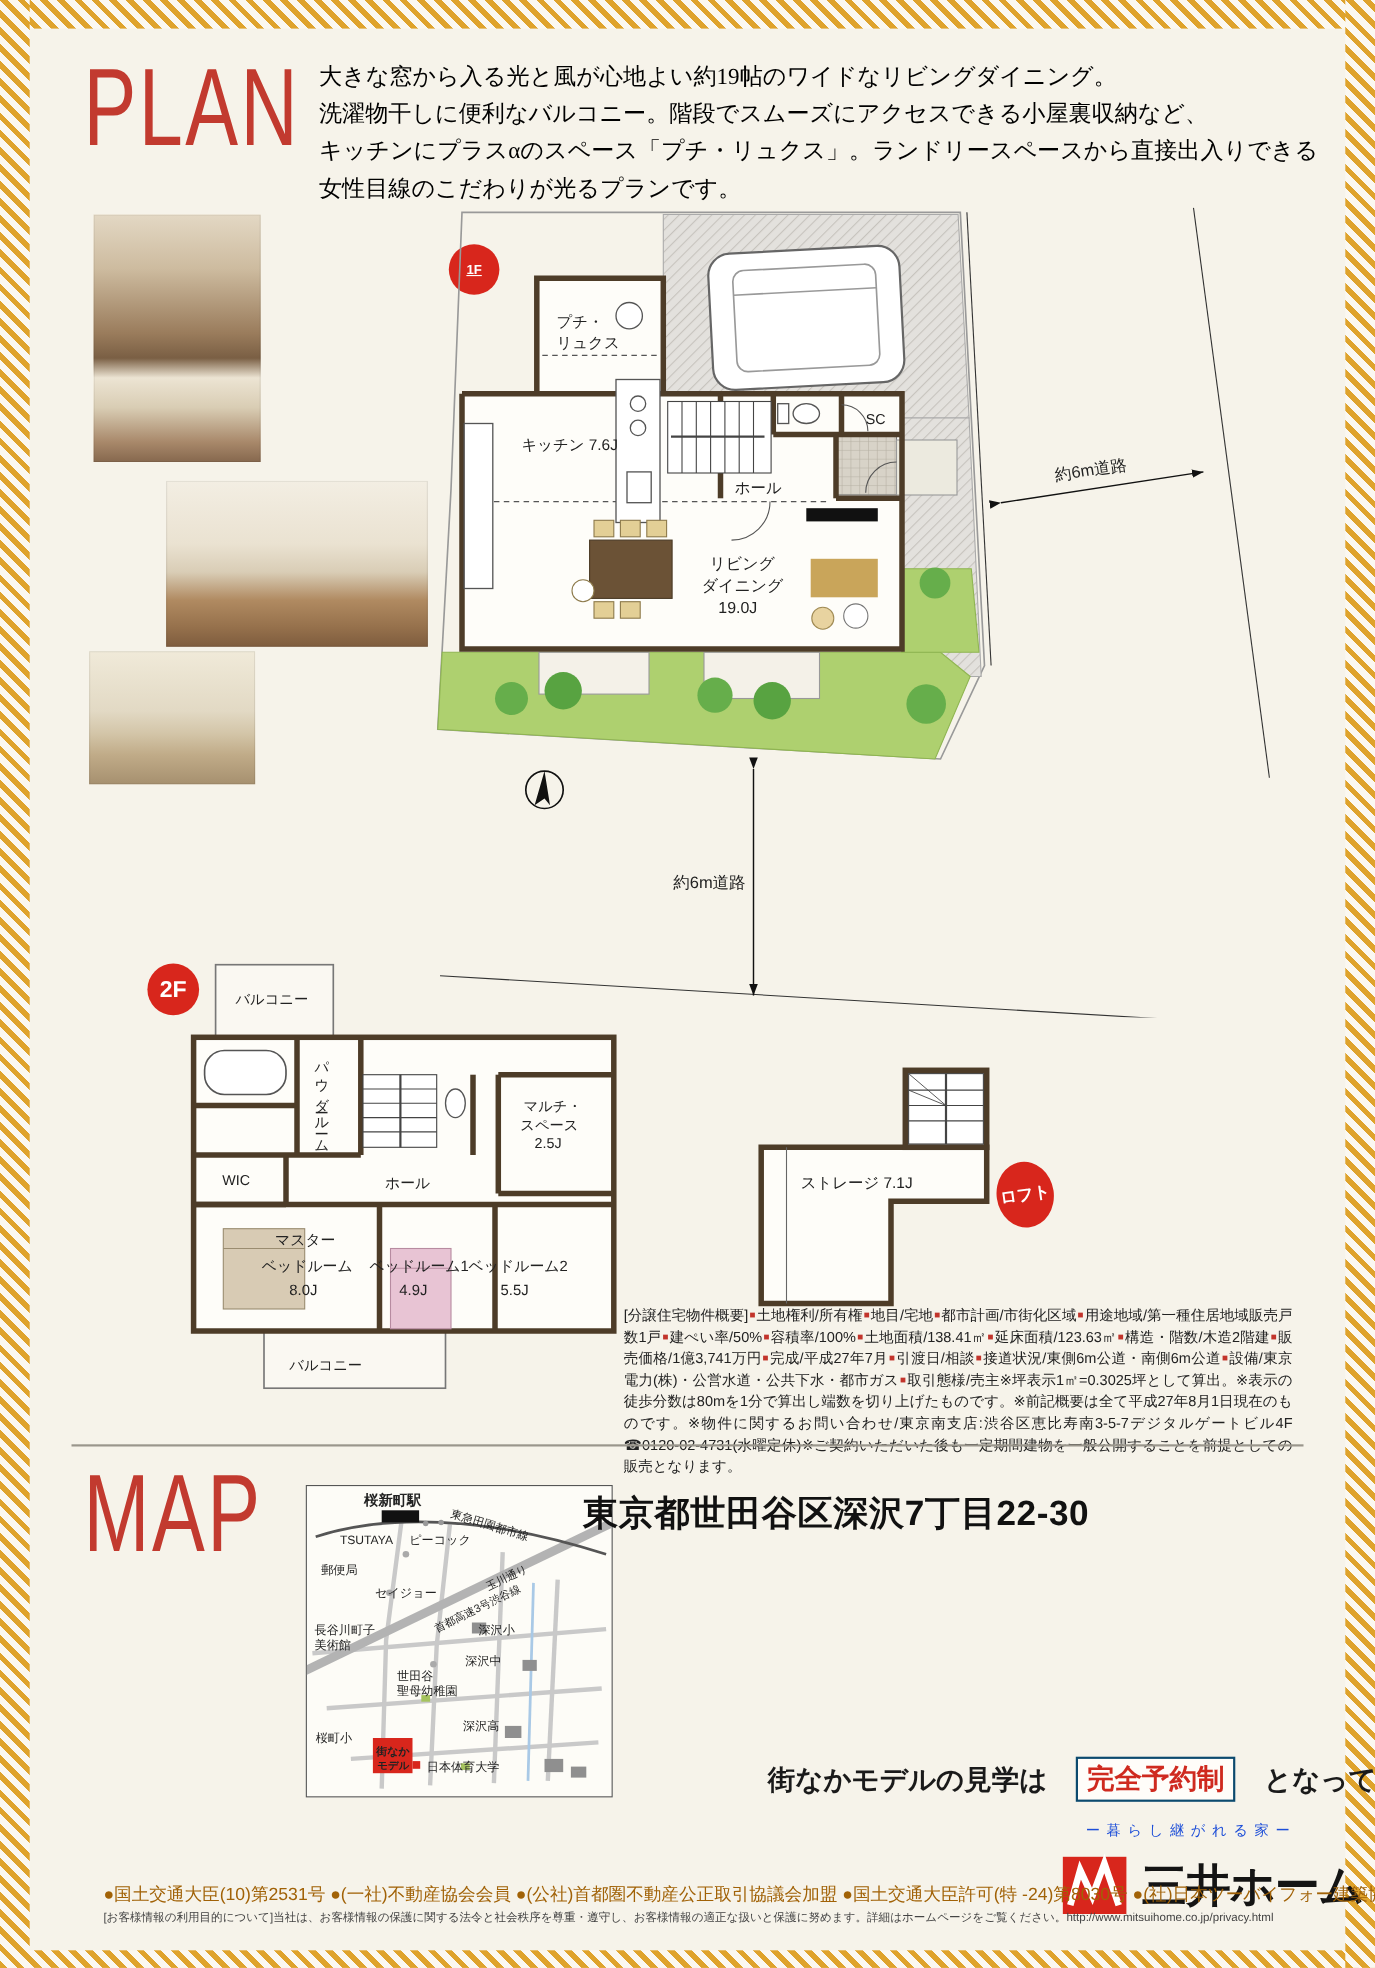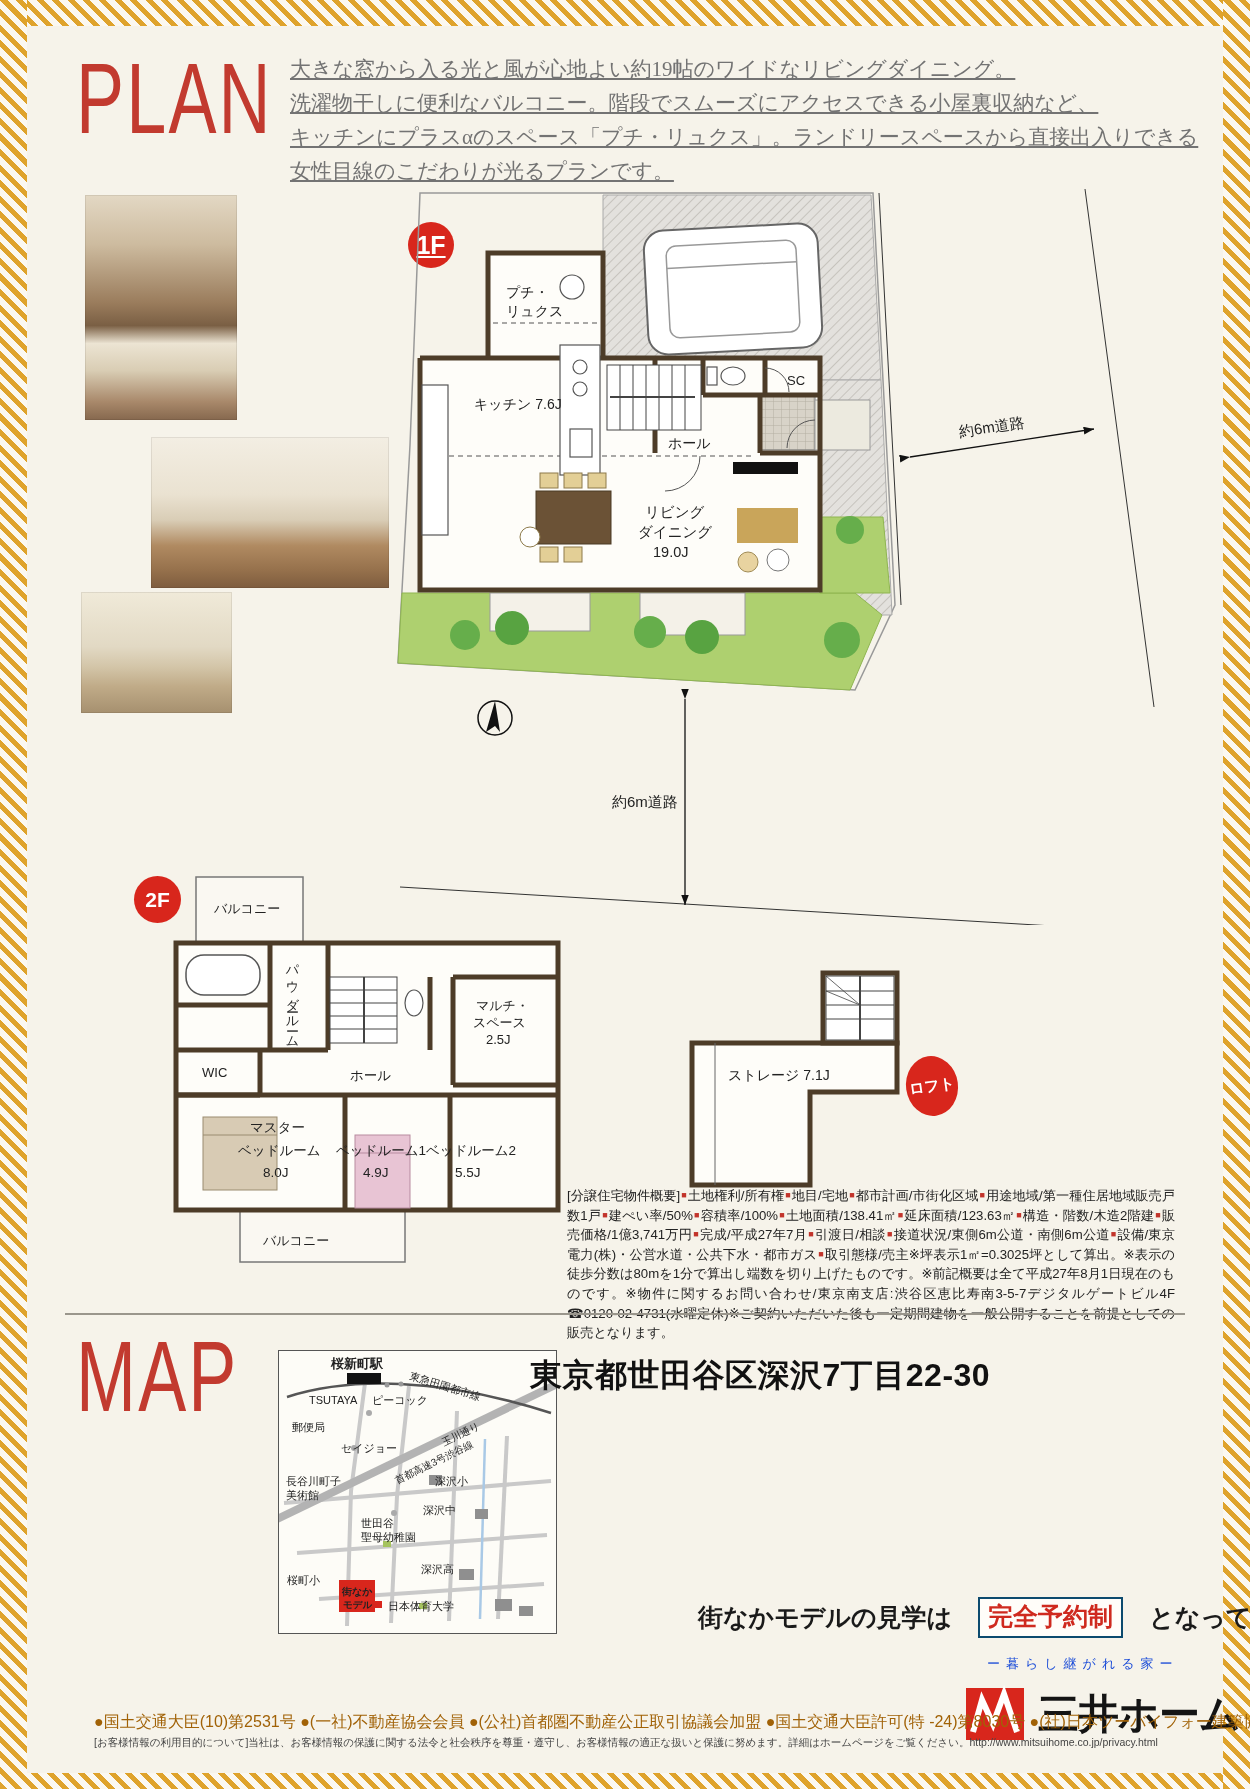--- a/index.html
+++ b/index.html
@@ -4,21 +4,21 @@
 <style>
   html,body{margin:0;padding:0;background:#888;}
   #page{position:relative;width:1250px;height:1789px;background:#f6f3ea;overflow:hidden;
         font-family:"Liberation Sans","DejaVu Sans",sans-serif;color:#1c1c1c;}
   .abs{position:absolute;}
   .stripe{position:absolute;background:repeating-linear-gradient(45deg,#dfa32c 0 5px,#fbf8f1 5px 11px);}
   .big-title{font-family:"Liberation Sans","DejaVu Sans",sans-serif;font-weight:200;
              font-size:100px;line-height:1;color:#c23a2f;letter-spacing:3px;
              transform:scaleX(.72);transform-origin:left top;white-space:nowrap;}
   .desc{font-family:"Liberation Serif","DejaVu Serif",serif;font-size:21px;line-height:34px;
-        color:#737373;white-space:nowrap;text-decoration:underline;}
+        color:#000000;white-space:nowrap;}
   .photo{position:absolute;box-shadow:0 0 0 1px rgba(0,0,0,.08) inset;}
   .fbadge{position:absolute;background:#d8261c;color:#fff;border-radius:50%;
           display:flex;align-items:center;justify-content:center;font-weight:bold;}
   svg text{font-family:"Liberation Sans","DejaVu Sans",sans-serif;fill:#222;}
   .outline-text{font-size:13.2px;line-height:19.6px;color:#222;text-align:justify;}
   .rsq{color:#c2342b;font-size:9px;vertical-align:2px;padding:0 1px;}
   .addr{font-size:32px;font-weight:bold;color:#111;letter-spacing:.5px;white-space:nowrap;}
   .access{font-size:20px;color:#222;white-space:nowrap;}
   .access .mk{color:#d8261c;font-size:15px;margin-right:6px;}
   .booking{display:flex;align-items:center;font-size:25px;font-weight:bold;color:#1a1a1a;white-space:nowrap;}
@@ -49,21 +49,21 @@
     <div class="desc">女性目線のこだわりが光るプランです。</div>
   </div>
 
   <div class="photo" style="left:85px;top:195px;width:152px;height:225px;
        background:linear-gradient(180deg,#e3d8c4 0%,#cdbb9f 22%,#9a7c5c 48%,#7a5f44 58%,#ece4d3 66%,#d9cdb4 78%,#a8886a 92%,#86684e 100%);"></div>
   <div class="photo" style="left:151px;top:437px;width:238px;height:151px;
        background:linear-gradient(180deg,#f3eee3 0%,#eae2d1 38%,#d9cdb6 55%,#b08a61 72%,#96714c 88%,#7e5c3e 100%);"></div>
   <div class="photo" style="left:81px;top:592px;width:151px;height:121px;
        background:linear-gradient(180deg,#f0ead9 0%,#e2d9c4 45%,#d3c5a8 62%,#c0ab88 78%,#a6906f 100%);"></div>
 
-  <div class="fbadge" style="left:408px;top:222px;width:46px;height:46px;font-size:25px;text-decoration:underline;">
+  <div class="fbadge" style="left:408px;top:222px;width:46px;height:46px;font-size:12px;text-decoration:underline;">
     <span>1F</span>
   </div>
   <div class="fbadge" style="left:134px;top:876px;width:47px;height:47px;font-size:21px;">
     <span>2F</span>
   </div>
   <div class="fbadge" style="left:906px;top:1056px;width:52px;height:60px;font-size:15px;transform:rotate(-8deg);">
     <span>ロフト</span>
   </div>
 
   <svg class="abs" style="left:350px;top:185px;" width="830" height="740" viewBox="0 0 830 740">

